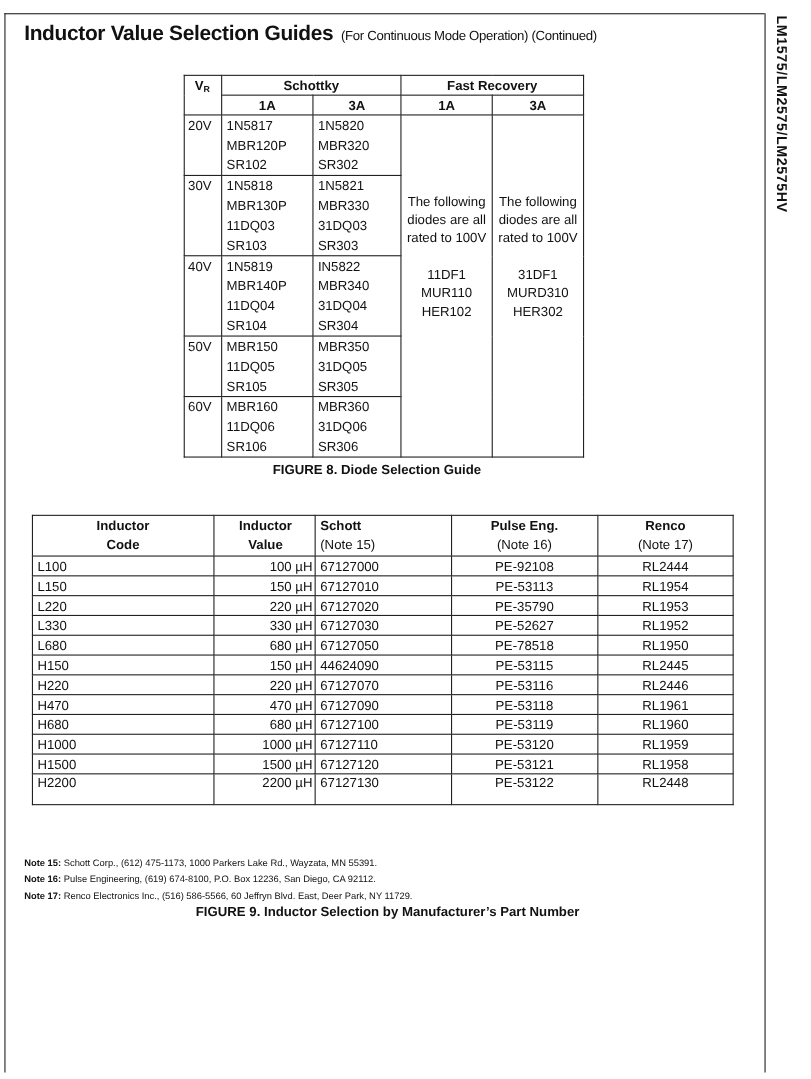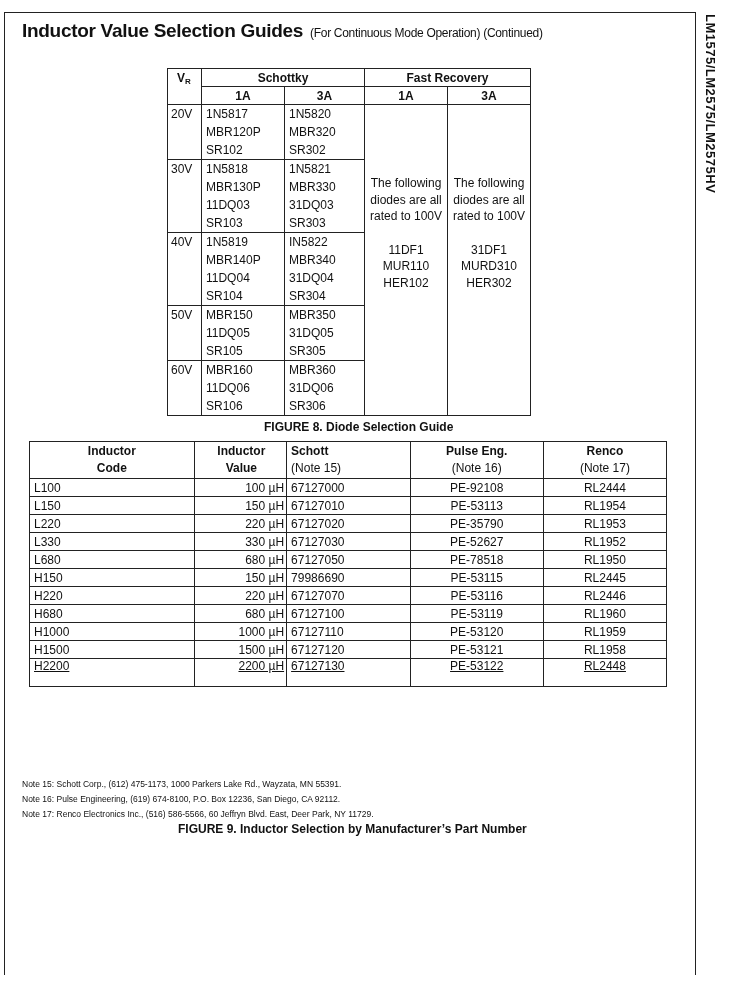--- a/index.html
+++ b/index.html
@@ -21,35 +21,35 @@
   .diode th { font-weight: bold; height: 17px; text-align: center; }
   .diode .vr { width: 26px; vertical-align: top; padding-left: 3px; }
   .diode .c1 { width: 74px; }
   .diode .c2 { width: 71px; }
   .diode .f1 { width: 74px; text-align: center; }
   .diode .f2 { width: 74px; text-align: center; }
   .diode .cell-list div { height: 18px; line-height: 18px; }
   .diode td.sch { vertical-align: top; padding-top: 0; }
   .diode td.fr { vertical-align: top; padding-top: 70px; line-height: 16.5px; }
   .diode td.fr .gap { height: 17px; }
-  .fig8 { position: absolute; left: 264px; top: 420px; font-size: 12px; font-weight: bold; }
+  .fig8 { position: absolute; left: 248px; top: 420px; font-size: 12px; font-weight: bold; }
 
   
-  .ind { position: absolute; left: 29px; top: 441px; font-size: 12px; width: 638px; }
+  .ind { position: absolute; left: 29px; top: 468px; font-size: 12px; width: 638px; }
   .ind td, .ind th { border: 1px solid #222; padding: 0 4px; height: 17px; }
   .ind thead th { font-weight: normal; text-align: center; line-height: 17px; padding: 1px 4px; }
   .ind thead .b { font-weight: bold; }
   .ind .col-code { width: 160px; text-align: left; }
   .ind .col-val { width: 87px; text-align: right; padding-right: 2px; }
   .ind .col-sch { width: 117px; text-align: left; }
   .ind .col-pul { width: 128px; text-align: center; }
   .ind .col-ren { width: 117px; text-align: center; }
-  .ind tbody tr.last td { height: 27px; vertical-align: top; text-decoration: underline; }
+  .ind tbody tr.last td { height: 27px; vertical-align: top; }
   .notes { position: absolute; left: 22px; top: 777px; font-size: 8.5px; line-height: 15px; }
-  .notes b { font-weight: normal; text-align: center; }
+  .notes b { font-weight: bold; text-align: center; }
   .fig9 { position: absolute; left: 178px; top: 822px; font-size: 12px; font-weight: bold; }
   .sub-r { font-size: 8px; vertical-align: -2px; }
 </style>
 </head>
 <body>
 
 <div class="frame-top"></div>
 <div class="frame-left"></div>
 <div class="frame-right"></div>
 <div class="side-label">LM1575/LM2575/LM2575HV</div>
@@ -222,30 +222,37 @@
       <tr>
         <td class="col-code">L680</td>
         <td class="col-val">680 µH</td>
         <td class="col-sch">67127050</td>
         <td class="col-pul">PE-78518</td>
         <td class="col-ren">RL1950</td>
       </tr>
       <tr>
         <td class="col-code">H150</td>
         <td class="col-val">150 µH</td>
-        <td class="col-sch">79986690</td>
+        <td class="col-sch">44624090</td>
         <td class="col-pul">PE-53115</td>
         <td class="col-ren">RL2445</td>
       </tr>
       <tr>
         <td class="col-code">H220</td>
         <td class="col-val">220 µH</td>
         <td class="col-sch">67127070</td>
         <td class="col-pul">PE-53116</td>
         <td class="col-ren">RL2446</td>
+      </tr>
+      <tr>
+        <td class="col-code">H470</td>
+        <td class="col-val">470 µH</td>
+        <td class="col-sch">67127090</td>
+        <td class="col-pul">PE-53118</td>
+        <td class="col-ren">RL1961</td>
       </tr>
       <tr>
         <td class="col-code">H680</td>
         <td class="col-val">680 µH</td>
         <td class="col-sch">67127100</td>
         <td class="col-pul">PE-53119</td>
         <td class="col-ren">RL1960</td>
       </tr>
       <tr>
         <td class="col-code">H1000</td>

